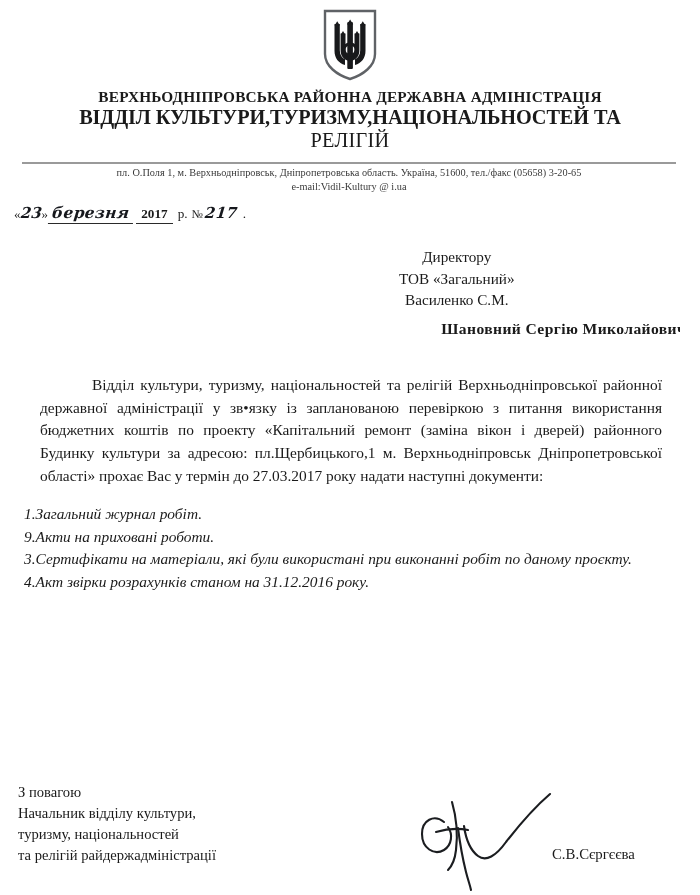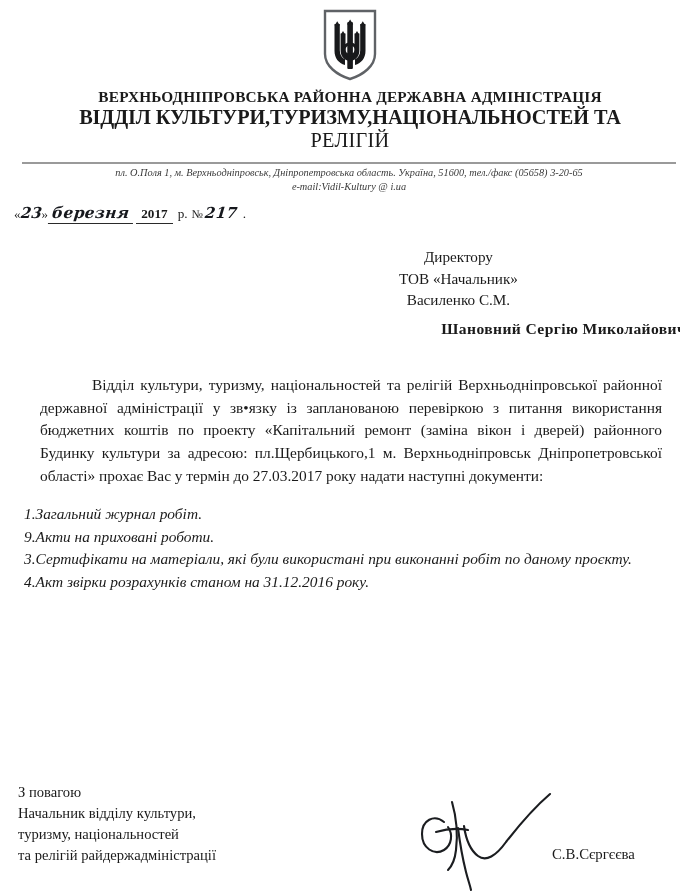--- a/index.html
+++ b/index.html
@@ -70,21 +70,20 @@
   }
   .contacts {
     position: absolute;
     top: 166px;
     left: 22px;
     width: 654px;
     text-align: center;
     font-size: 10.3px;
     line-height: 1.35;
     color: #3a3a3a;
-    font-style: italic;
   }
 
   
   .dateline {
     position: absolute;
     top: 203px;
     left: 14px;
     font-size: 14px;
     white-space: nowrap;
     display: flex;
@@ -237,21 +236,21 @@
     <span class="hand hand-month">березня</span>
     <span class="yr">2017</span>
     <span class="rp">р.</span>
     <span class="no">№</span>
     <span class="hand hand-num">217</span>
     <span class="rp">.</span>
   </div>
 
   <div class="addressee">
     <div>Директору</div>
-    <div>ТОВ «Начальник»</div>
+    <div>ТОВ «Загальний»</div>
     <div>Василенко С.М.</div>
   </div>
 
   <div class="salutation">Шановний Сергію Миколайовичу!</div>
 
   <div class="body-block">
     <p class="body-para">Відділ культури, туризму, національностей та релігій Верхньодніпровської районної державної адміністрації у зв•язку із запланованою перевіркою з питання використання бюджетних коштів по проекту «Капітальний ремонт (заміна вікон і дверей) районного Будинку культури за адресою: пл.Щербицького,1 м. Верхньодніпровськ Дніпропетровської області» прохає Вас у термін до 27.03.2017 року надати наступні документи:</p>
     <ul class="doc-list">
       <li>1.Загальний журнал робіт.</li>
       <li>9.Акти на приховані роботи.</li>

